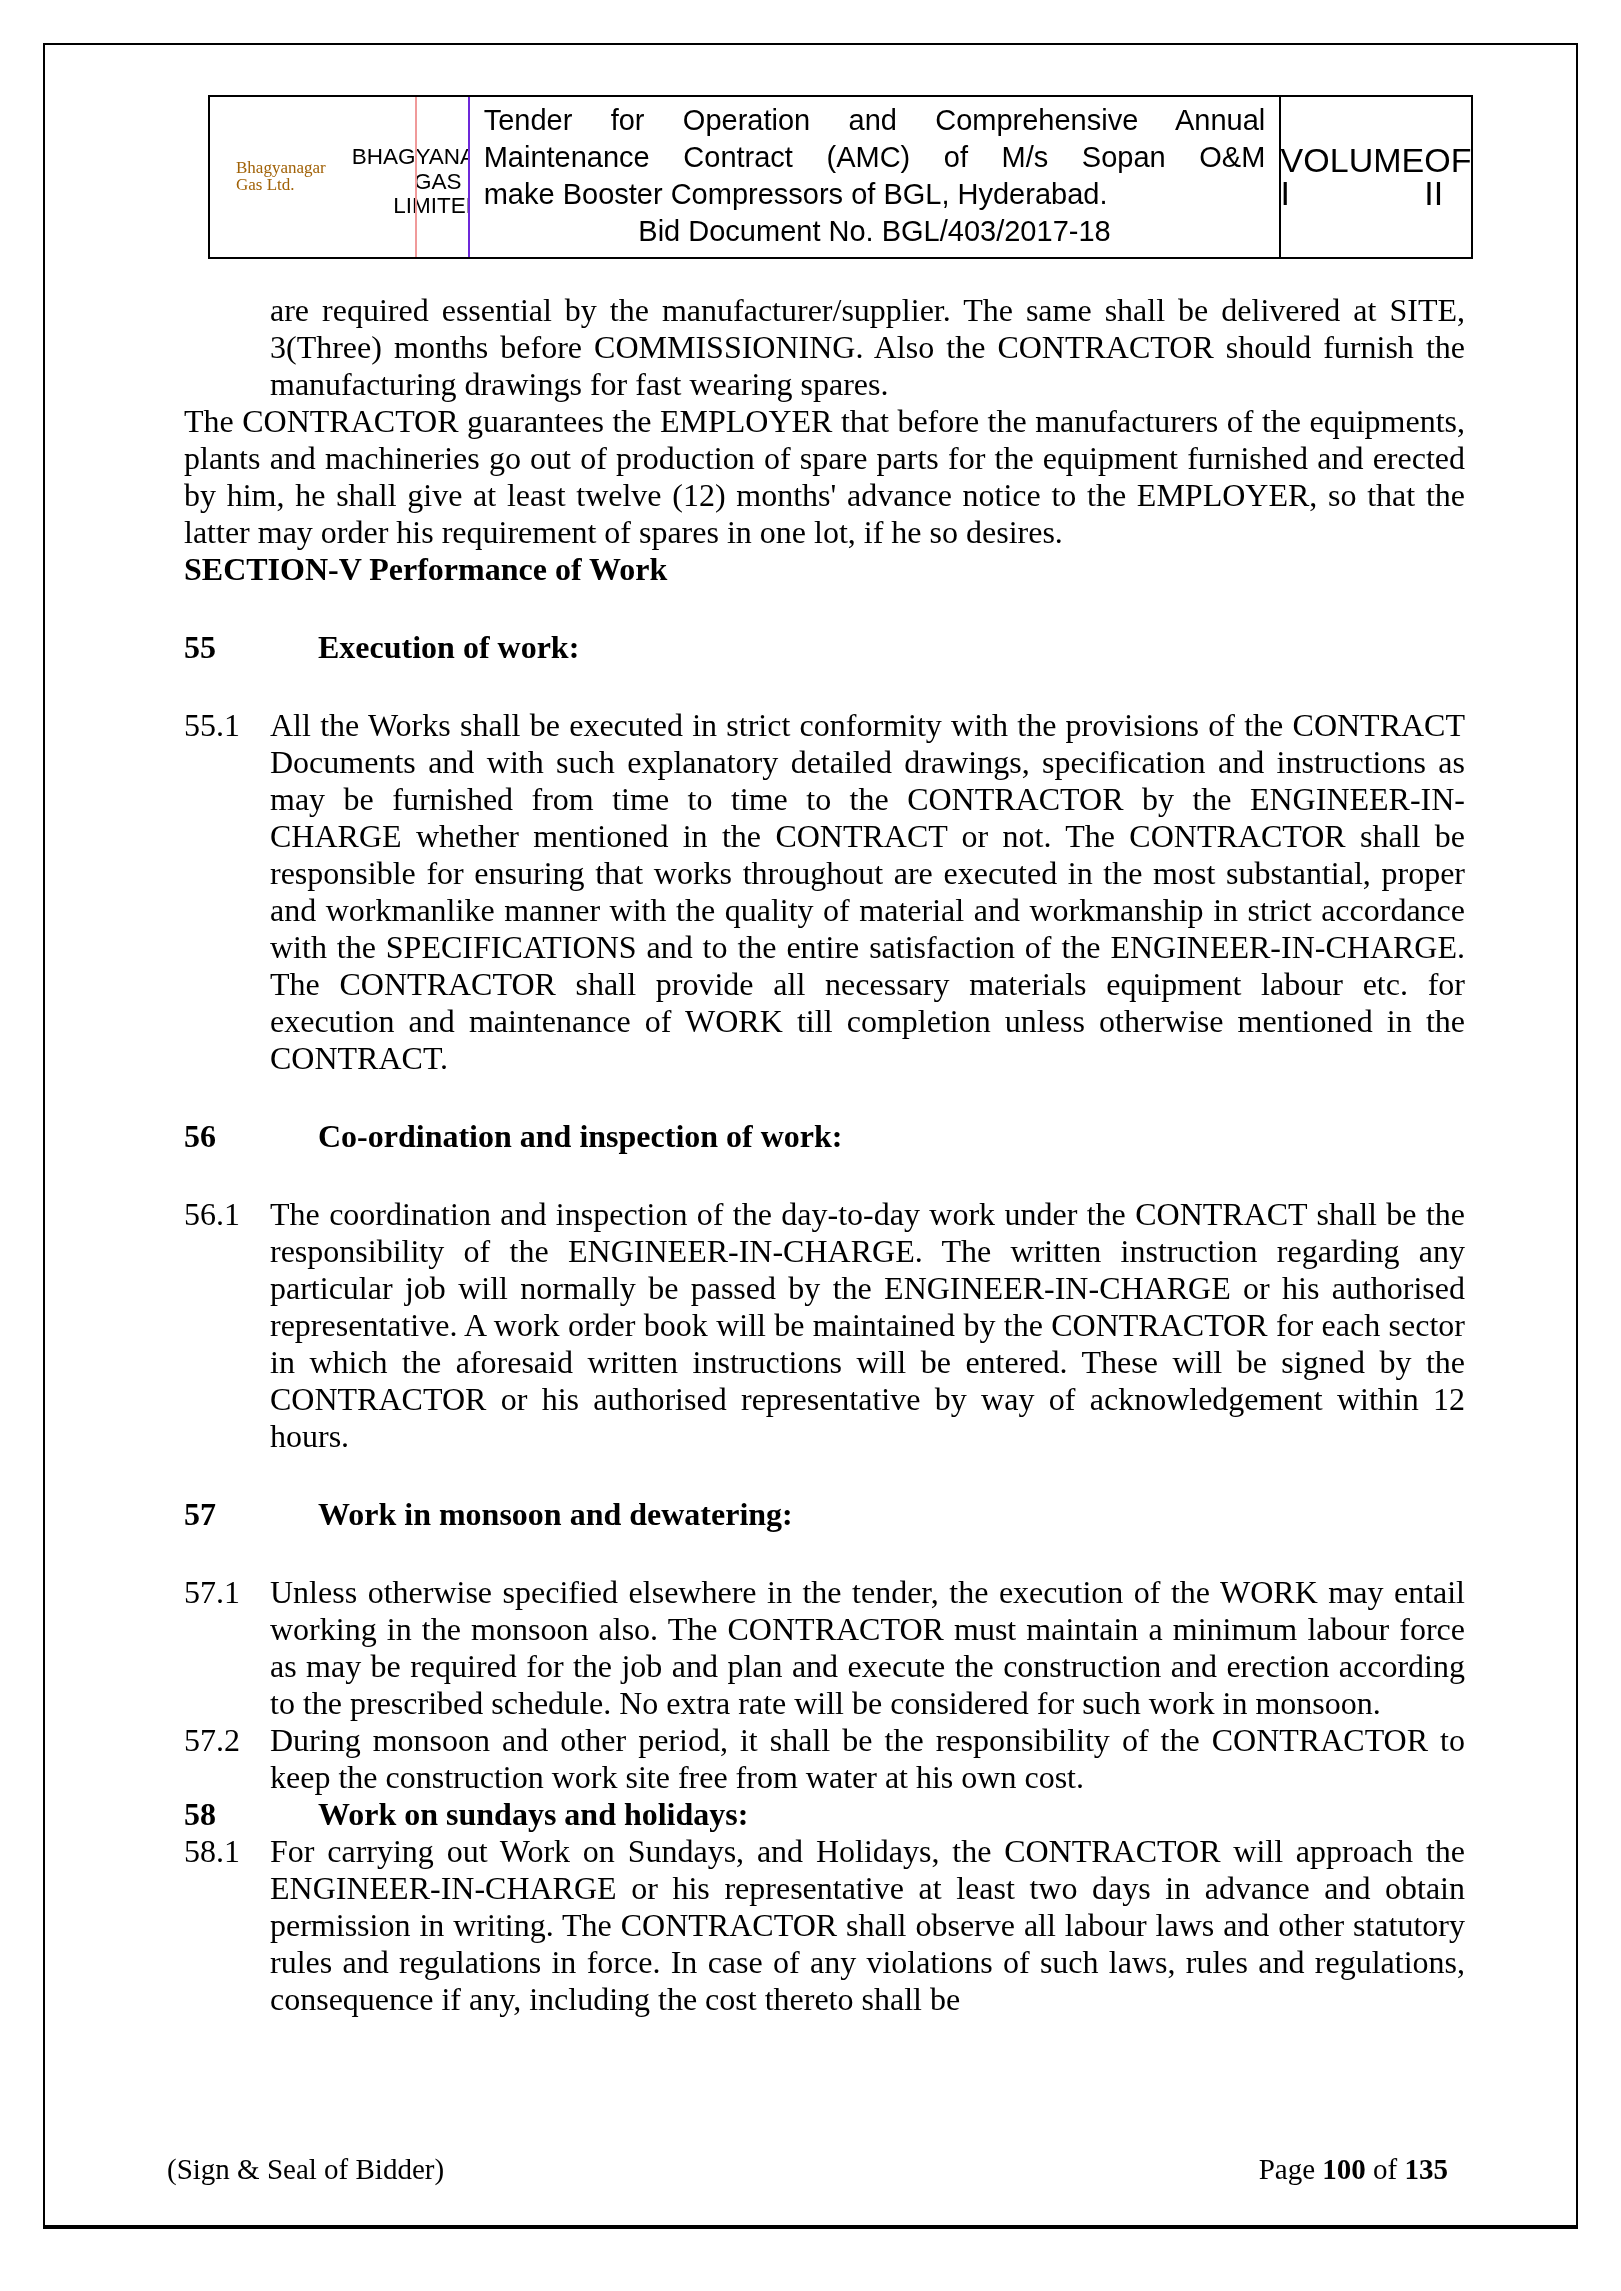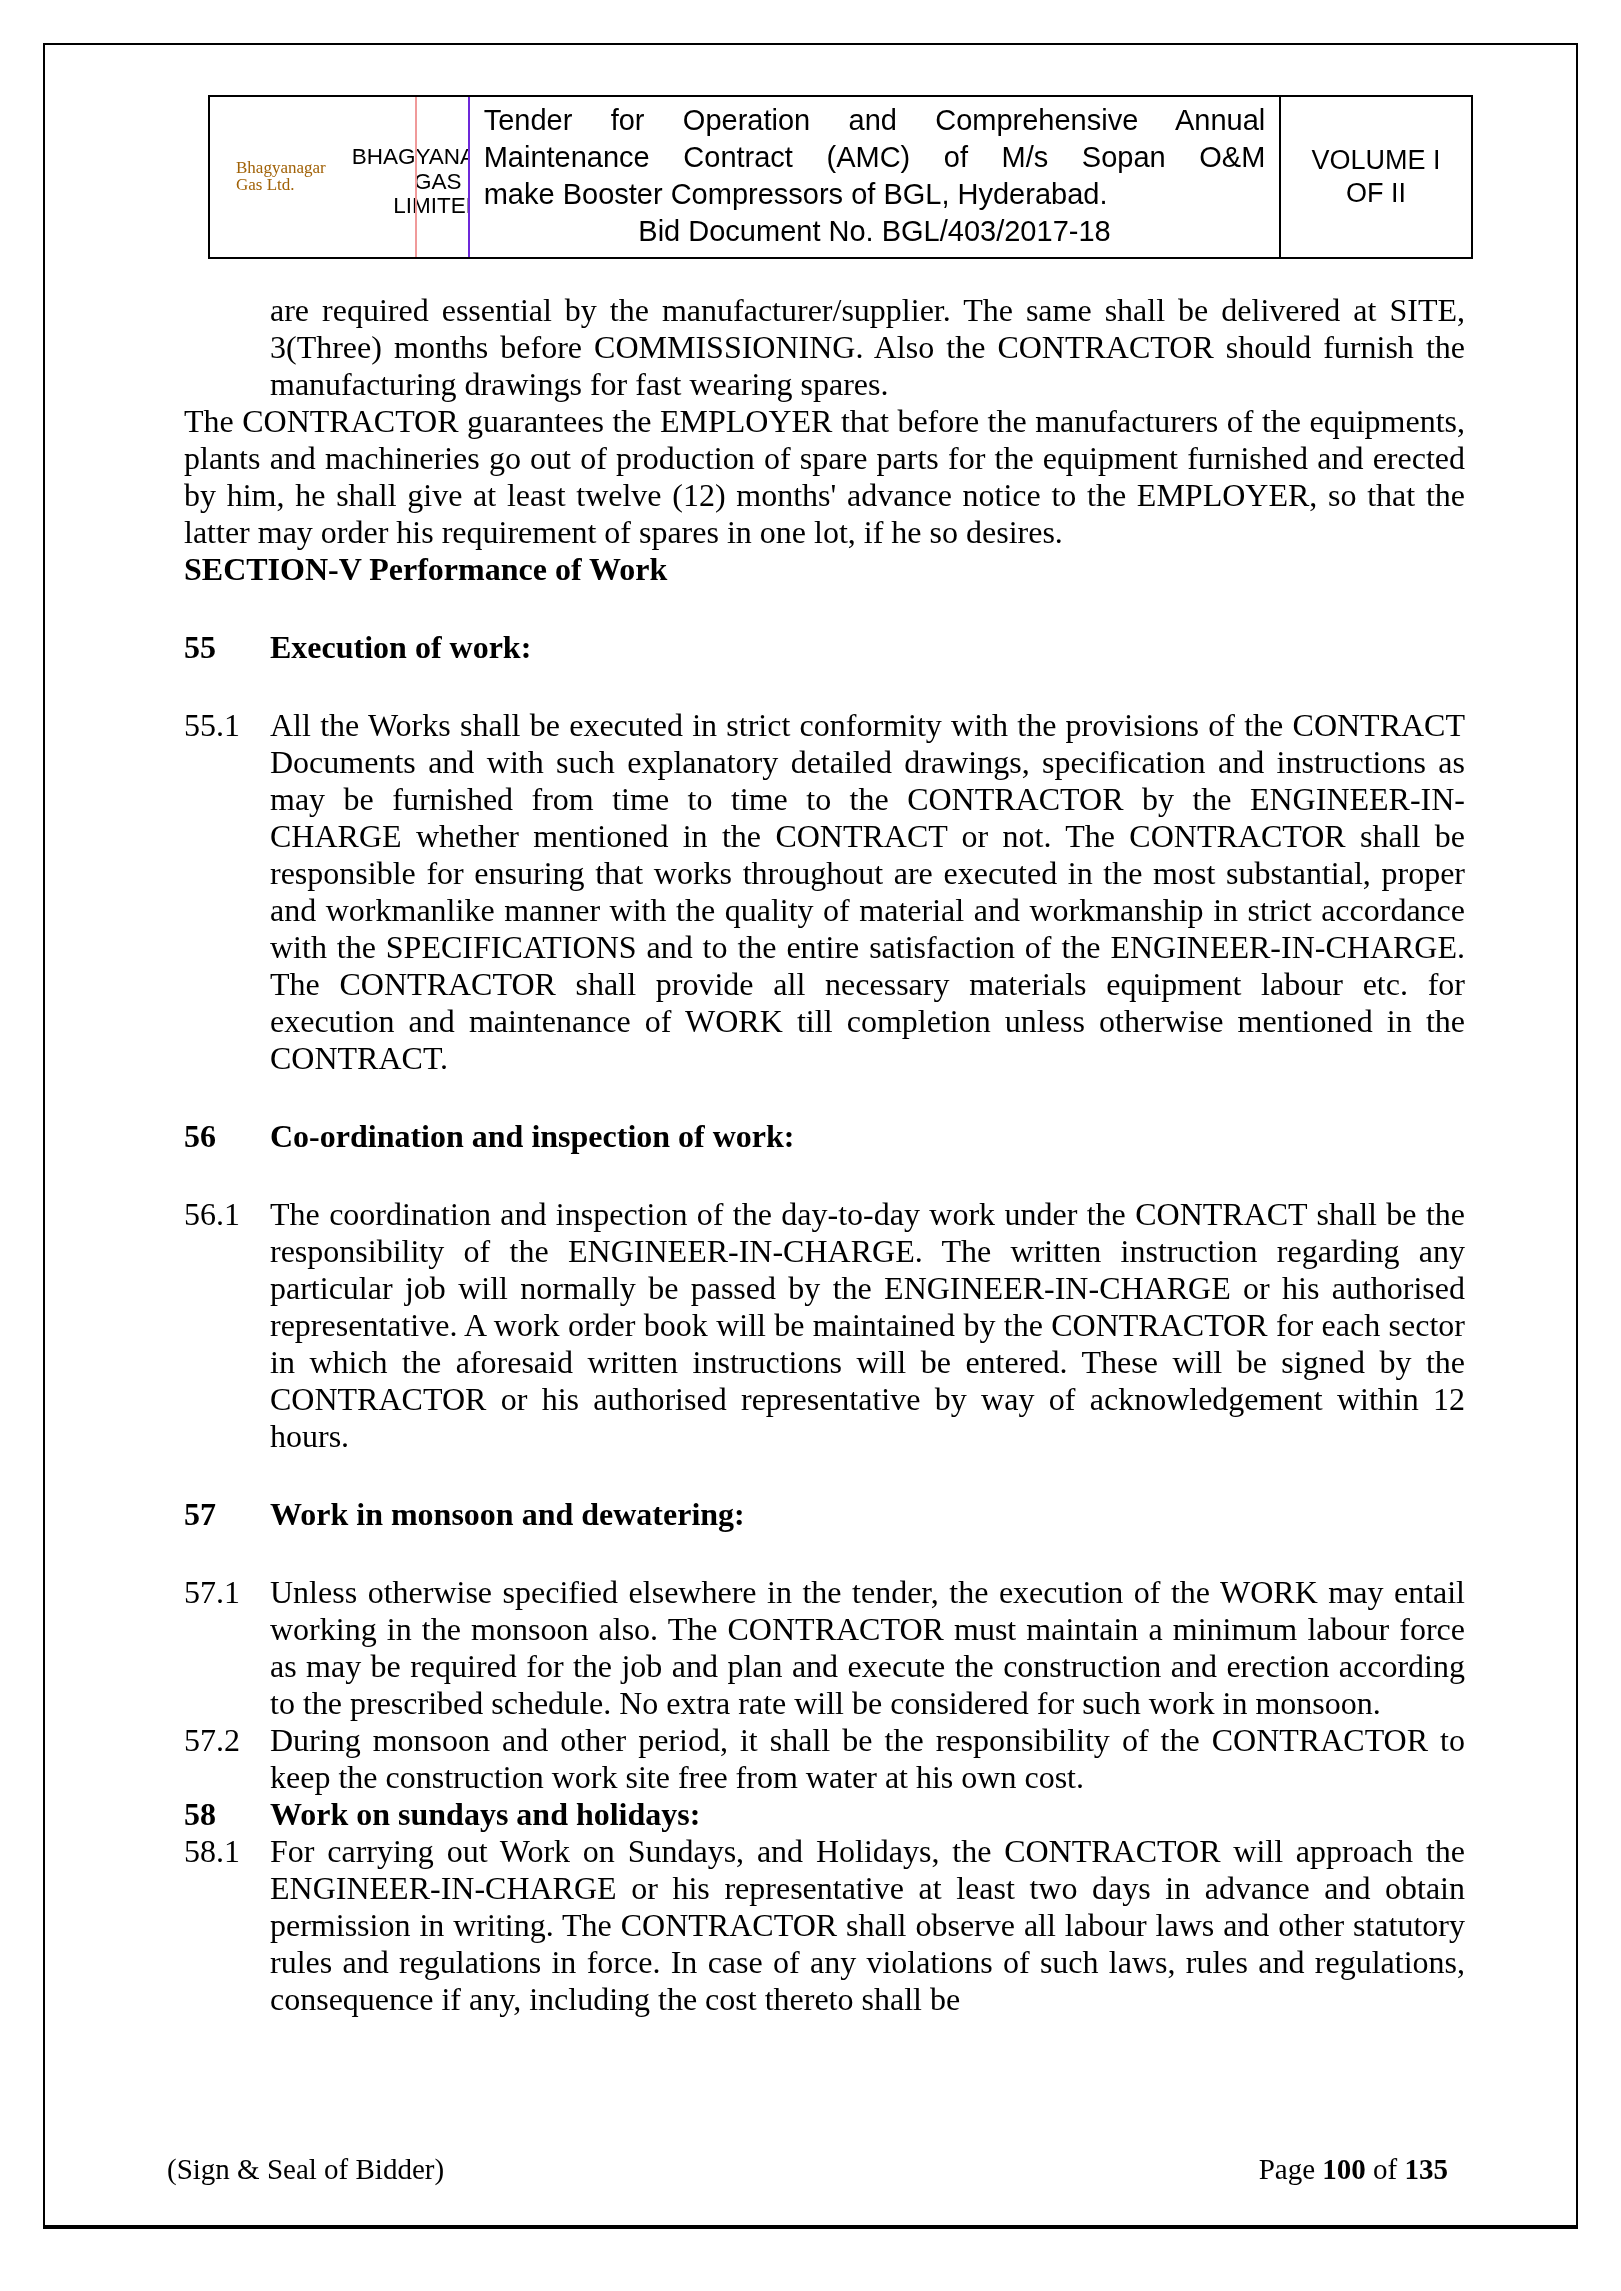--- a/index.html
+++ b/index.html
@@ -27,32 +27,32 @@
   }
   .company-name { margin-top:10px; font-size:22.5px; line-height:24.5px; text-align:center; }
   .red-line { position:absolute; right:51px; top:0; bottom:0; width:2px; background:#f09a9a; }
   .title-cell {
     flex:1; border-right:2px solid #000; box-sizing:border-box; padding:4.9px 13.7px 0 13.7px;
   }
   .title-line { font-size:29px; line-height:37px; white-space:nowrap; }
   .title-line.just { text-align:justify; text-align-last:justify; }
   .title-line.center { text-align:center; }
   .volume-cell {
-    width:190px; flex:0 0 190px; display:flex; flex-direction:column;
-    justify-content:center; align-items:center; font-size:27px; line-height:33px;
+    width:190px; flex:0 0 190px; display:flex; flex-direction:row;
+    justify-content:center; align-items:center; font-size:34px; line-height:33px;
   }
   
   .content {
     position:absolute; left:184px; top:292px; width:1281px;
     font-size:32px; line-height:37px;
   }
   .clause { display:flex; }
   .cnum { flex:0 0 86px; width:86px; }
   .ctext { flex:1; text-align:justify; }
-  .ctext.hleft { text-align:left; font-weight:bold; }
+  .ctext.hleft { text-align:left; font-weight:bold;margin-left:48px; }
   .headrow .cnum { font-weight:bold; }
   .section-heading { font-weight:bold; }
   .mt-gap { margin-top:41px; }
   
   .footer {
     position:absolute; left:167px; width:1281px; top:2152px;
     display:flex; justify-content:space-between; font-size:29px; line-height:35px;
   }
   .pageno b { font-weight:bold; }
 </style>

